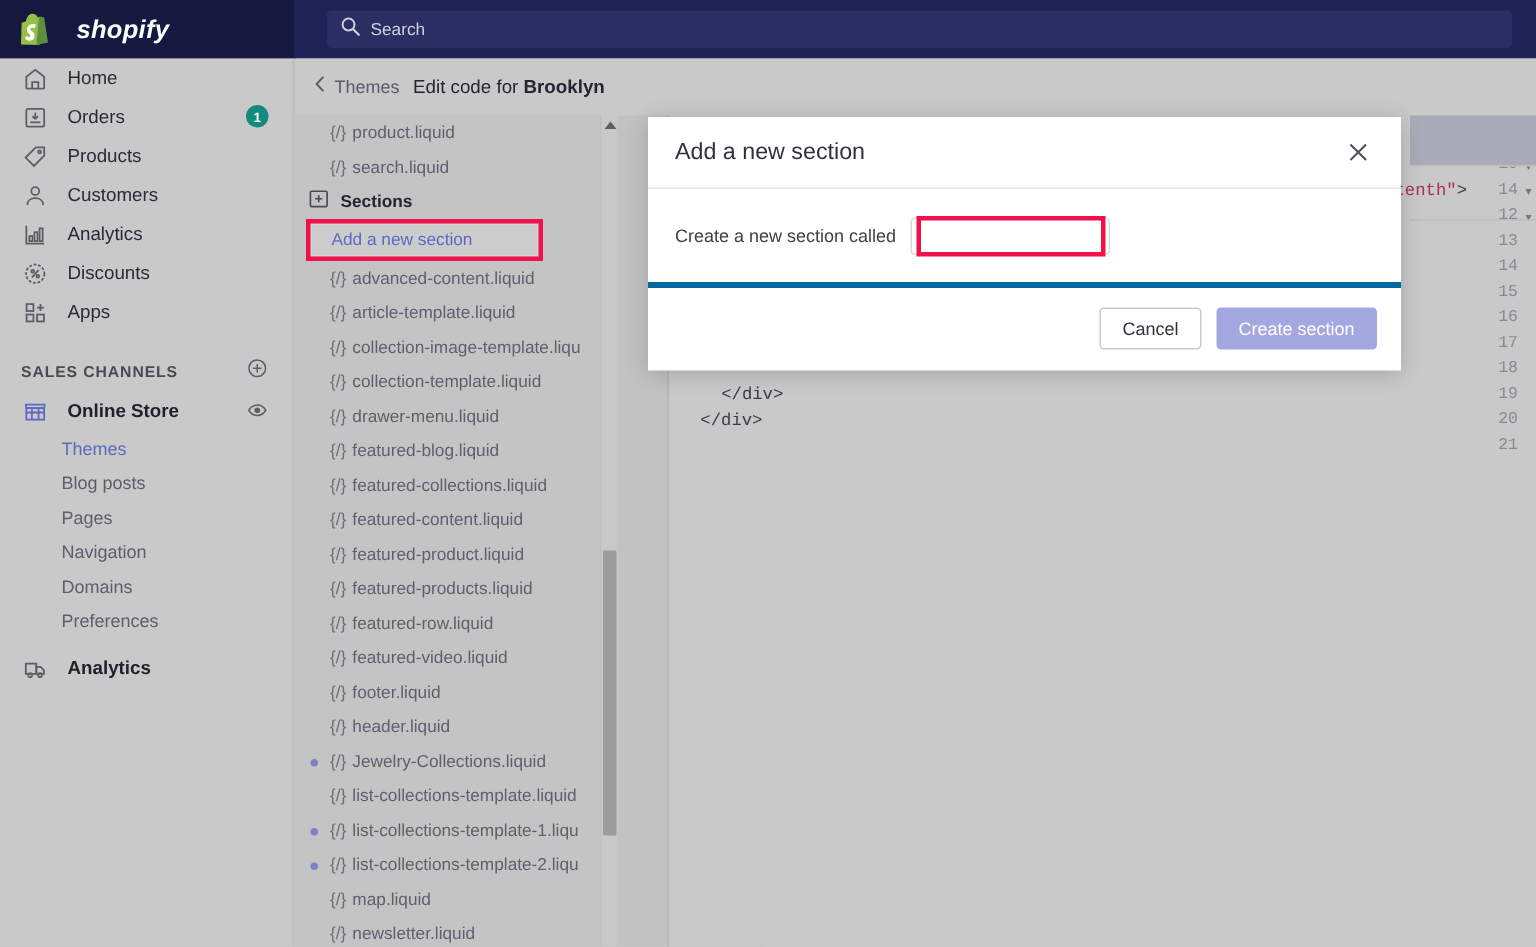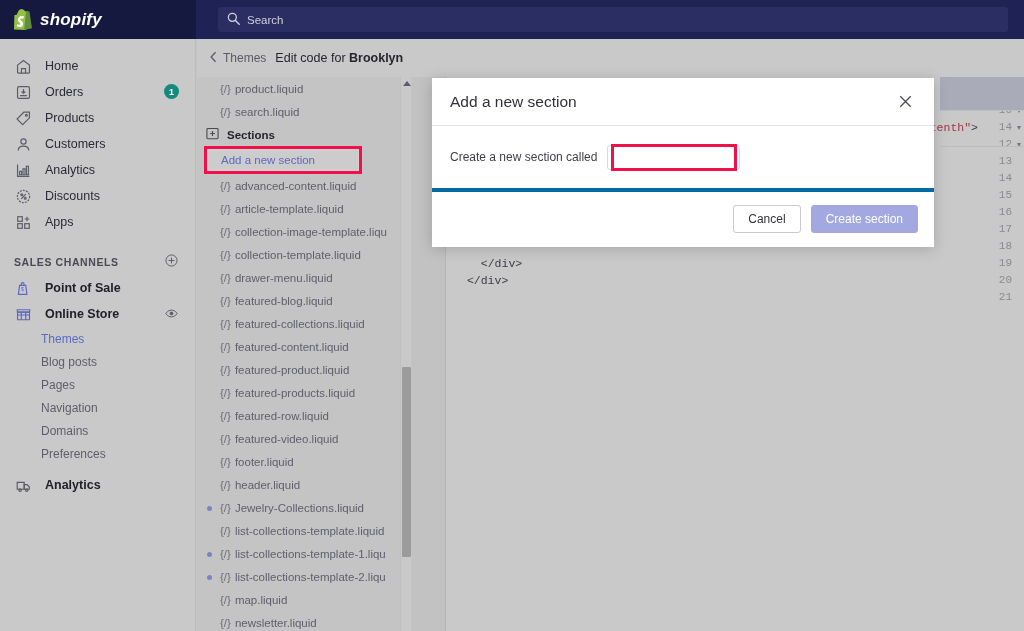--- a/index.html
+++ b/index.html
@@ -12,21 +12,21 @@
   #app { position: relative; width: 1024px; height: 631px; }
 
   
   .topbar {
     position: absolute; left: 0; top: 0; width: 1024px; height: 39px;
     background: #1f2255;
     display: flex; align-items: center;
   }
   .brand {
     width: 196px; height: 39px;
-    display: flex; align-items: center; gap: 7px;
+    display: flex; align-items: center; gap: 18px;
     padding-left: 14px;
     background: #16193f;
   }
   .brand-logo { width: 19px; height: 21px; flex: none; }
   .brand-name {
     color: #ffffff; font-size: 17px; font-style: italic; font-weight: bold;
     letter-spacing: .2px;
   }
   .searchwrap {
     margin-left: 22px; width: 790px; height: 25px;
@@ -34,21 +34,20 @@
     display: flex; align-items: center; gap: 7px; padding-left: 9px;
   }
   .searchwrap svg { flex: none; }
   .search-text { color: #cfd0de; font-size: 11.5px; }
 
   
   .leftnav {
     position: absolute; left: 0; top: 39px; width: 196px; height: 592px;
     background: #c9c9c9;
     border-right: 1px solid #bdbdbd;
-    padding-top: 14px;
   }
   .nav-item {
     display: flex; align-items: center; height: 26px;
     padding-left: 14px; gap: 13px; position: relative;
   }
   .nav-item .ico { width: 18px; height: 18px; flex: none; display:flex; align-items:center; justify-content:center; }
   .nav-label { font-size: 12.5px; color: #2b2b38; }
   .nav-badge {
     position: absolute; right: 16px; top: 5px;
     width: 15px; height: 15px; border-radius: 50%;
@@ -325,30 +324,20 @@
     <div class="section-head">
       <span class="t">SALES CHANNELS</span>
       <span>
         <svg width="15" height="15" viewBox="0 0 20 20" fill="none" stroke="#5d5d6a" stroke-width="1.3">
           <circle cx="10" cy="10" r="7.4"></circle>
             <path d="M10 6.2v7.6M6.2 10h7.6"></path>
         </svg>
       </span>
     </div>
 
-    <div class="nav-item bold">
-      <span class="ico">
-        <svg width="17" height="17" viewBox="0 0 20 20" fill="none" stroke="#5c6ac4" stroke-width="1.4">
-          <path d="M5.4 6.4h7.2l1.4 10.4H4z"></path>
-            <path d="M7.4 6.4V4.6a1.6 1.6 0 0 1 3.2 0v1.8"></path>
-          <text x="7.2" y="13.4" font-size="6" fill="#5c6ac4" stroke="none">$</text>
-        </svg>
-      </span>
-      <span class="nav-label">Point of Sale</span>
-    </div>
 
     <div class="nav-item bold">
       <span class="ico">
         <svg width="17" height="17" viewBox="0 0 20 20" fill="none" stroke="#5c6ac4" stroke-width="1.4">
           <path d="M3 7.2h14v9H3z"></path>
             <path d="M2.6 4.4h14.8L17 7.2H3z"></path>
           <path d="M3 10.6h14M7.4 7.2v9M12.6 7.2v9"></path>
         </svg>
       </span>
       <span class="nav-label">Online Store</span>

